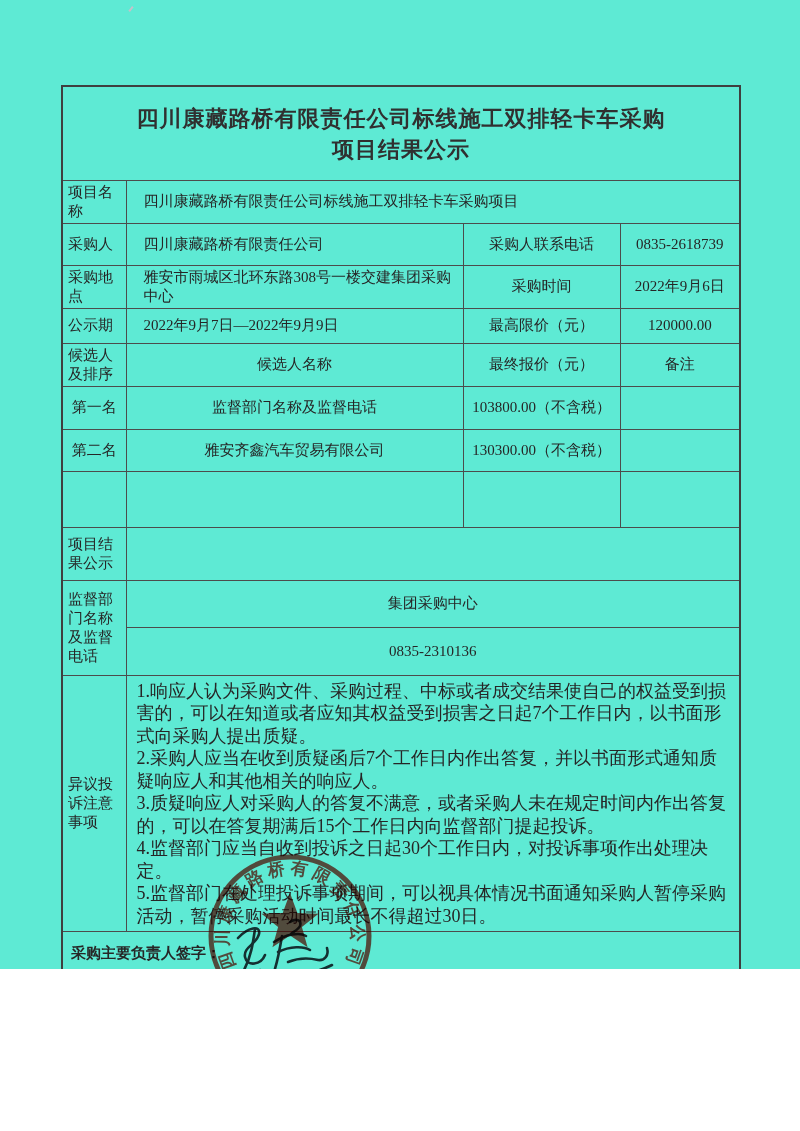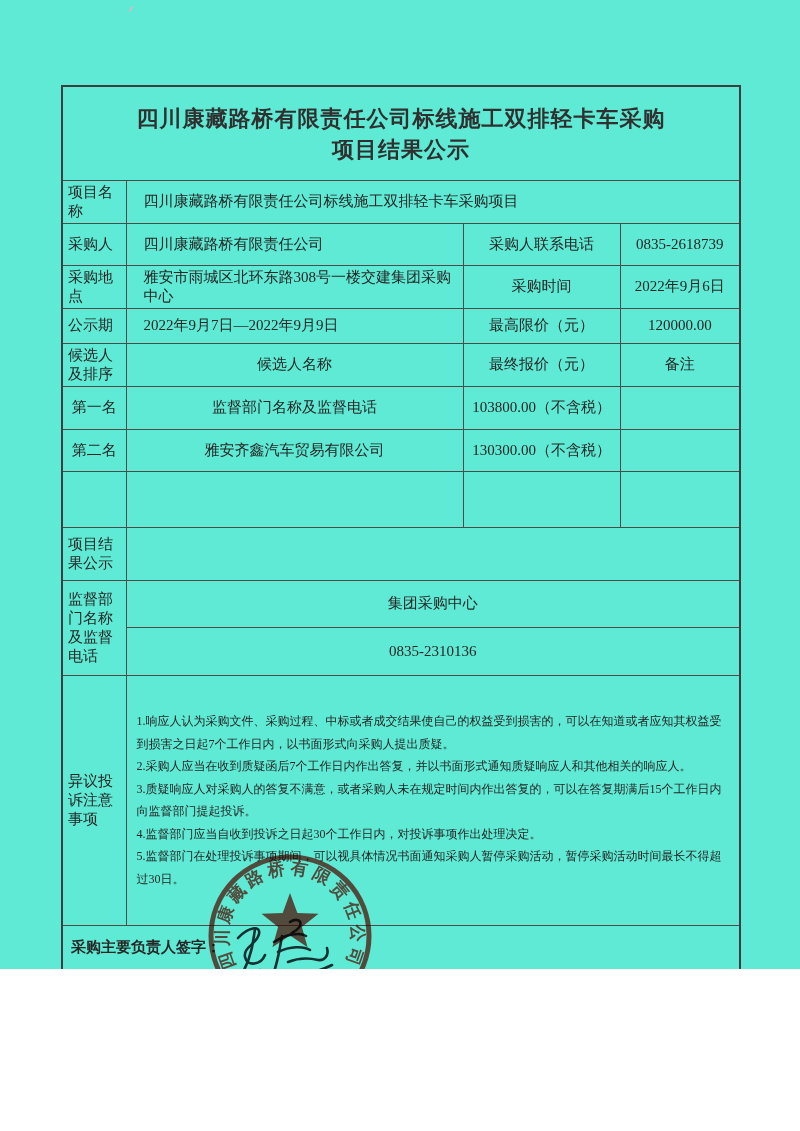--- a/index.html
+++ b/index.html
@@ -24,21 +24,21 @@
   .c{text-align:center;margin-left:24px;}
   .l{text-align:left;padding-left:17px;}
   .lab{text-align:left;padding:2px 5px;line-height:19px;margin-left:33px;}
   .title-cell{
     text-align:center;
     font-family:"Liberation Sans","DejaVu Sans",sans-serif;
     font-weight:bold;font-size:22px;letter-spacing:1px;color:#303030;
     line-height:31px;padding-top:4px;
   }
   .items{padding:4px 10px;}
-  .items p{margin:0;line-height:22.5px;font-size:12px;text-align:left;font-family:Liberation Serif, serif;}
+  .items p{margin:0;line-height:22.5px;font-size:18px;text-align:left;font-family:Liberation Serif, serif;}
   .sig-cell{font-size:15px;padding-left:8px;font-weight:bold;}
   .seal{position:absolute;left:202px;top:848px;mix-blend-mode:multiply;opacity:0.88;}
   .seal text{font-family:"Liberation Serif","DejaVu Serif",serif;font-weight:bold;}
   .signature{position:absolute;left:230px;top:914px;mix-blend-mode:multiply;}
 </style>
 </head>
 <body>
 
 <div class="page">
 

